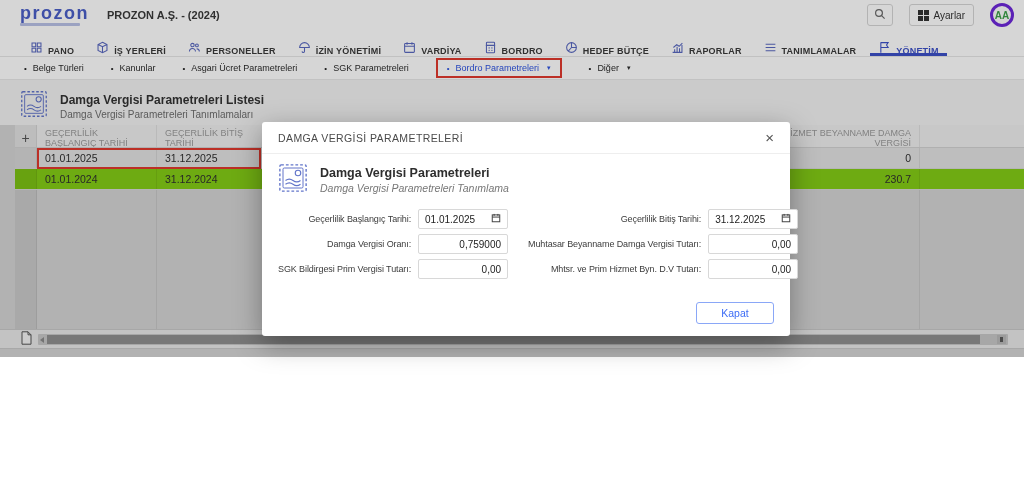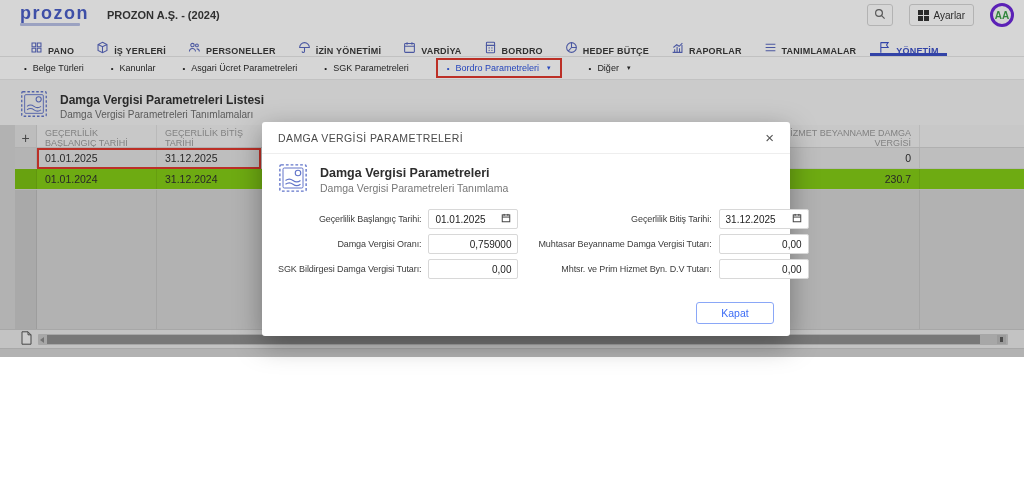--- a/index.html
+++ b/index.html
@@ -74,21 +74,21 @@
   .scroll-btn-right i { display:block; width:3px; height:5px; background:#5a5a5a; }
 
   
   .backdrop { position:absolute; inset:0; background:rgba(0,0,0,.16); z-index:40; }
   .modal { position:absolute; left:262px; top:122px; width:528px; height:214px; background:#fff; border-radius:3px; box-shadow:0 8px 28px rgba(0,0,0,.35); z-index:50; }
   .modal-titlebar { height:32px; display:flex; align-items:center; padding:0 16px; border-bottom:1px solid #eee; }
   .modal-title { font-size:10.5px; color:#4a4a4a; letter-spacing:.4px; }
   .modal-close { margin-left:auto; font-size:15px; color:#555; cursor:pointer; line-height:1; }
   .modal-head { display:flex; align-items:center; gap:12px; padding:9px 16px 6px 16px; }
   .modal-heading { font-size:12.5px; font-weight:bold; color:#2e2e2e; }
-  .modal-subheading { font-size:10.5px; color:#777; margin-top:2px; }
+  .modal-subheading { font-size:10.5px; color:#777; margin-top:2px;font-style:italic; }
   .form { display:grid; grid-template-columns:1fr 90px 16px auto 90px; column-gap:2px; row-gap:5px; padding:6px 16px 0 16px; align-items:center; }
   .f-label { font-size:9px; color:#3c3c3c; text-align:right; white-space:nowrap; letter-spacing:-.1px; padding-right:5px; }
   .f-input { height:20px; border:1px solid #d8d8d8; border-radius:2px; background:#fff; font-size:10px; color:#222; display:flex; align-items:center; padding:0 6px; }
   .f-input.date { justify-content:space-between; }
   .f-input.num { justify-content:flex-end; }
   .modal-footer { position:absolute; right:16px; bottom:12px; }
   .btn-close { width:78px; height:22px; background:#fff; border:1px solid #8aa7f7; border-radius:3px; color:#3e6df5; font-size:10.5px; cursor:pointer; font-family:"Liberation Sans",sans-serif; }
 </style>
 </head>
 <body>
@@ -352,21 +352,21 @@
       <div class="f-label">Damga Vergisi Oranı:</div>
       <div class="f-input num">
         <span>0,759000</span>
       </div>
       <div></div>
       <div class="f-label">Muhtasar Beyanname Damga Vergisi Tutarı:</div>
       <div class="f-input num">
         <span>0,00</span>
       </div>
 
-      <div class="f-label">SGK Bildirgesi Damga Vergisi Tutarı:</div>
+      <div class="f-label">SGK Bildirgesi Prim Vergisi Tutarı:</div>
       <div class="f-input num">
         <span>0,00</span>
       </div>
       <div></div>
       <div class="f-label">Mhtsr. ve Prim Hizmet Byn. D.V Tutarı:</div>
       <div class="f-input num">
         <span>0,00</span>
       </div>
     </div>
 

